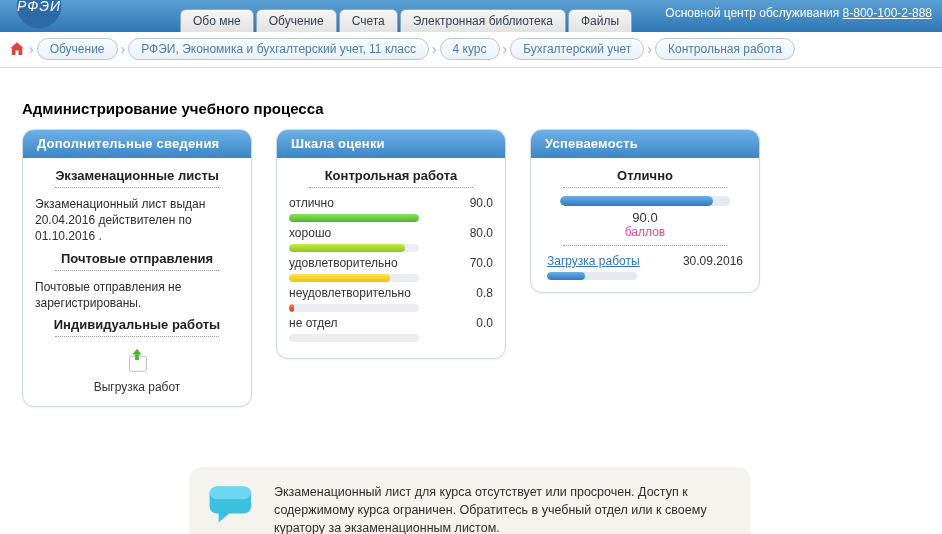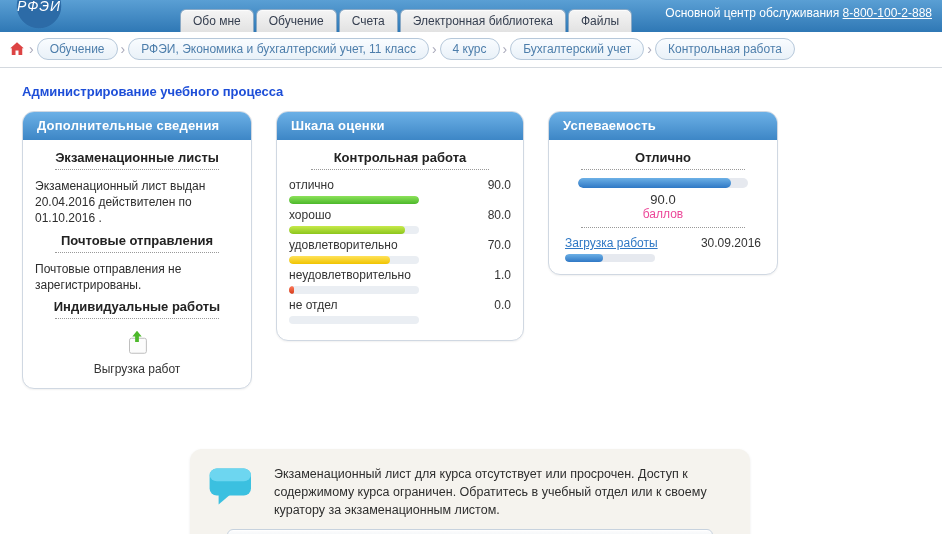--- a/index.html
+++ b/index.html
@@ -14,26 +14,26 @@
 .topright a { color: #fff; text-decoration: underline; }
 
 
 .bc-wrap { background: #fff; border-bottom: 1px solid #d4d9df; padding: 6px 0 0 0; height: 36px; }
 .bc { display: flex; align-items: center; gap: 2px; padding-left: 8px; }
 .bc-home { width: 18px; height: 18px; display: inline-block; }
 .bc-home svg { width: 18px; height: 18px; }
 .bc-chip { border: 1px solid #b6c8da; border-radius: 14px; padding: 3px 12px; font-size: 12px; color: #4d7eab; background: linear-gradient(to bottom, #f9fcff, #e9f1f8); cursor: pointer; }
 .bc-sep { color: #aab; font-size: 14px; padding: 0 1px; }
 
-h1.page-title { font-size: 13px; font-weight: bold; color: #1d4ed8; margin: 16px 0 12px 22px; }
+h1.page-title { font-size: 15px; font-weight: bold; color: #000000; margin: 32px 0 12px 22px; }
 
 .panels { display: flex; gap: 24px; padding: 0 22px 20px 22px; align-items: flex-start; }
 .panel { flex: 0 0 auto; width: 245px; border: 1px solid #d0d8e2; border-radius: 12px; overflow: hidden; background: #fff; box-shadow: 0 1px 2px rgba(0,0,0,0.06); }
 .panel.wide { width: 230px; }
-.panel.mid { width: 248px; }
+.panel.mid { width: 230px; }
 .panel.right { width: 230px; }
 .panel-head { background: linear-gradient(to bottom, #6cb0e6, #3d86c6); color: #fff; font-weight: bold; font-size: 13px; padding: 6px 14px 7px; letter-spacing: .2px; }
 .panel-body { padding: 8px 12px 12px; font-size: 12px; color: #333; }
 
 .sub-title { text-align: center; font-weight: bold; font-size: 13px; color: #222; margin: 2px 0 4px; }
 .dotted-line { border-bottom: 1px dotted #999; width: 80%; margin: 0 auto 8px; }
 
 .info-text { color: #2d2d2d; line-height: 1.35; margin-bottom: 6px; }
 
 
@@ -167,21 +167,21 @@
               <div class="scale-label">удовлетворительно</div>
               <div class="scale-block">70.0</div>
             </div>
             <div class="scale-bar">
               <div class="scale-fill yellow" style="width:78%"></div>
             </div>
           </div>
           <div>
             <div class="scale-row">
               <div class="scale-label">неудовлетворительно</div>
-              <div class="scale-block">1.0</div>
+              <div class="scale-block">0.8</div>
             </div>
             <div class="scale-bar">
               <div class="scale-fill red" style="width:4%"></div>
             </div>
           </div>
           <div>
             <div class="scale-row">
               <div class="scale-label">не отдел</div>
               <div class="scale-block">0.0</div>
             </div>

